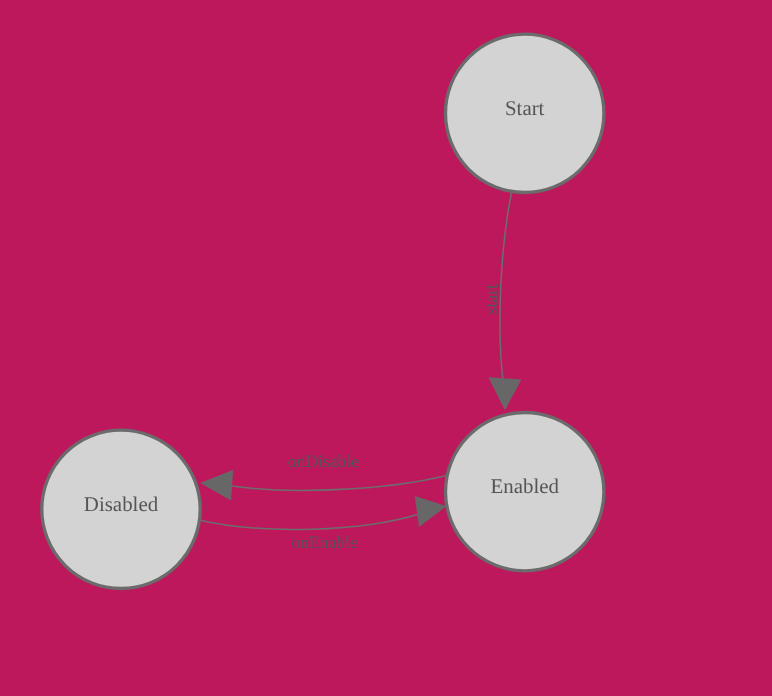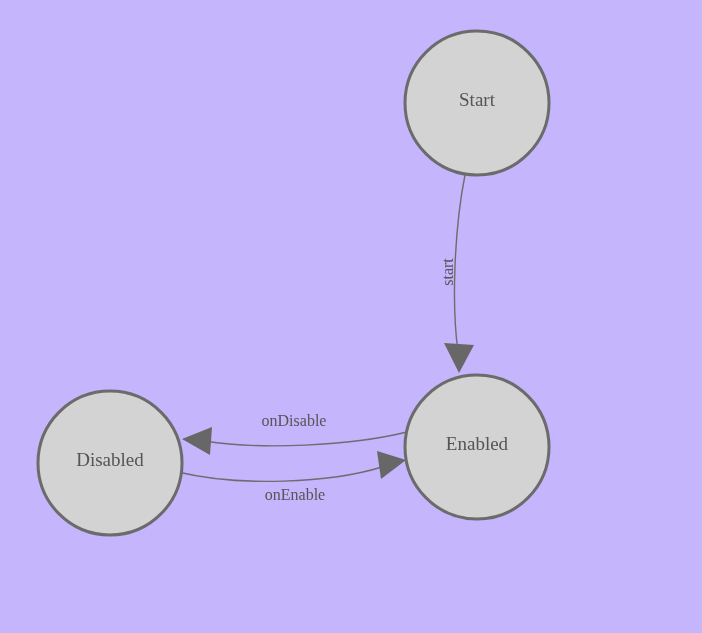--- a/index.html
+++ b/index.html
@@ -7,21 +7,21 @@
     padding: 0;
     background: #ffffff;
   }
   body {
     font-family: "Liberation Serif", "DejaVu Serif", serif;
   }
   #canvas {
     position: relative;
     width: 702px;
     height: 633px;
-    background: #c4b5fd;
+    background: #be185d;
     overflow: hidden;
   }
   #diagram-svg {
     position: absolute;
     top: 0;
     left: 0;
     width: 702px;
     height: 633px;
     display: block;
   }

